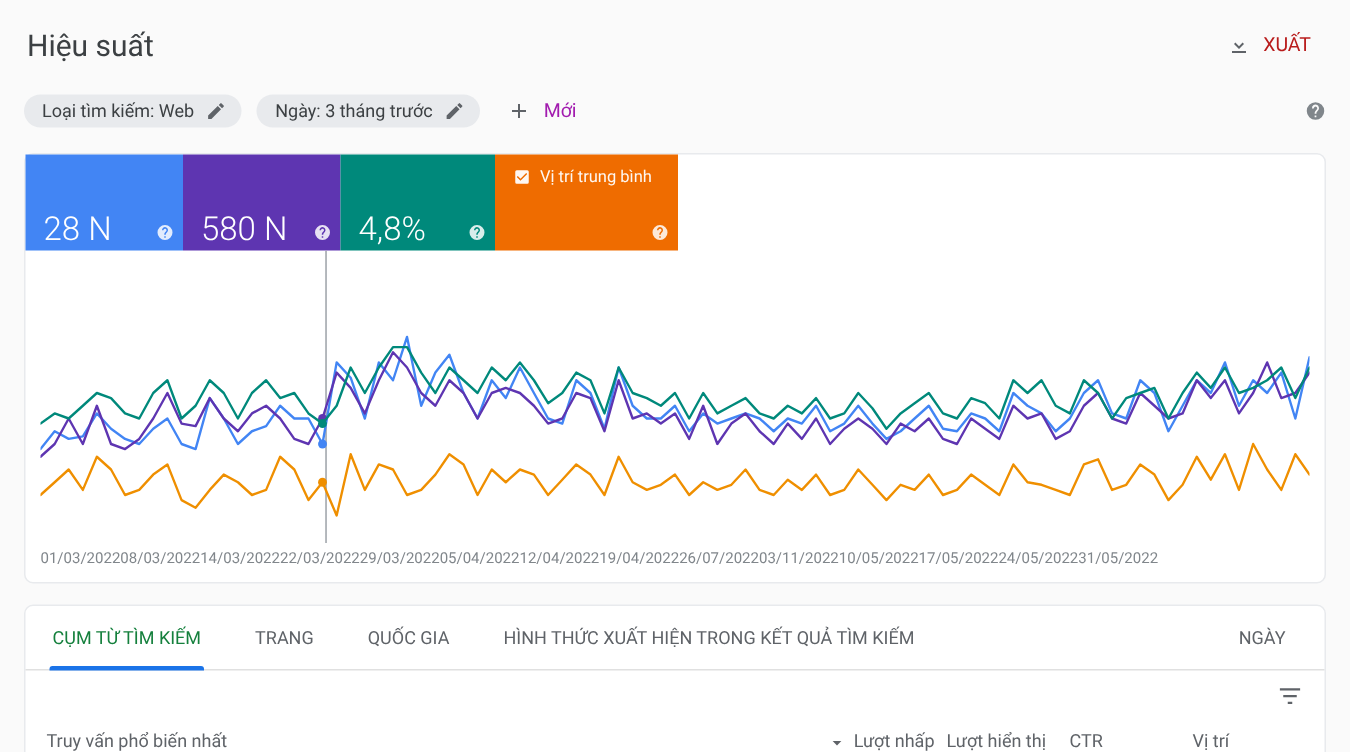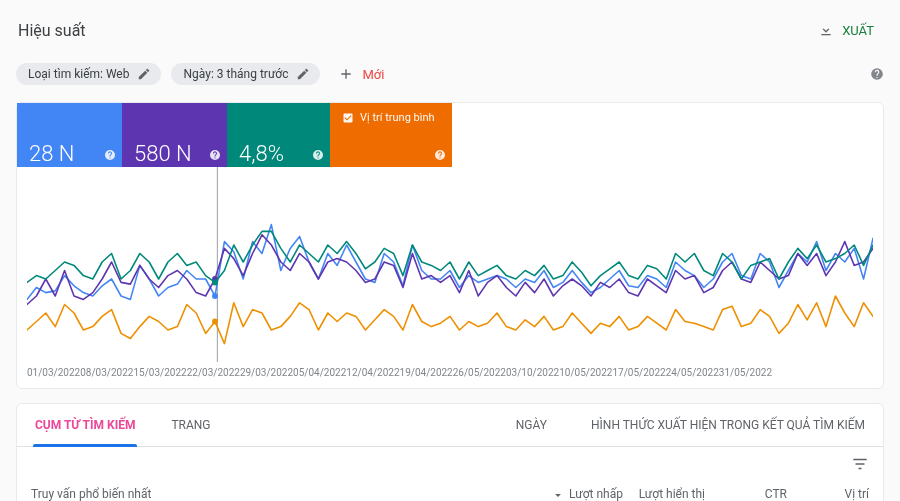--- a/index.html
+++ b/index.html
@@ -20,30 +20,30 @@
   *{box-sizing:border-box;}
   body{
     margin:0; padding:0; background:var(--bg);
     font-family: Roboto, "Segoe UI", Arial, sans-serif;
     color:var(--text); font-size:13px;
   }
   .container{ padding:12px 16px; }
 
   
   .titlebar{ display:flex; justify-content:space-between; align-items:center; padding:4px 2px 14px; }
-  .page-title{ font-size:16px; font-weight:400; color:#3c4043;}
-  .export-btn{ display:flex; align-items:center; gap:8px; color:#15803d; cursor:pointer; padding:6px 8px; border-radius:4px;}
+  .page-title{ font-size:20px; font-weight:400; color:#3c4043;}
+  .export-btn{ display:flex; align-items:center; gap:8px; color:#b91c1c; cursor:pointer; padding:6px 8px; border-radius:4px;}
   .export-btn svg{ width:16px; height:16px; fill:#5f6368;}
 
   
   .filters{ display:flex; justify-content:space-between; align-items:center; padding:4px 0 16px; }
   .filters-left{ display:flex; align-items:center; gap:10px; }
   .chip{ display:flex; align-items:center; gap:8px; background:#e8eaed; color:#3c4043; border-radius:16px; padding:4px 10px 4px 12px; font-size:12px; cursor:pointer;}
   .chip svg{ width:14px; height:14px; fill:#5f6368;}
-  .new-filter{ display:flex; align-items:center; gap:8px; color:#ef4444; font-size:13px; padding:4px 8px; cursor:pointer; }
+  .new-filter{ display:flex; align-items:center; gap:8px; color:#a21caf; font-size:13px; padding:4px 8px; cursor:pointer; }
   .new-filter svg{ width:16px; height:16px; fill:#5f6368;}
   .updated{ display:flex; align-items:center; gap:6px; color:#80868b; font-size:12px;}
   .updated svg{ width:14px; height:14px; fill:#80868b;}
 
   
   .card{ background:var(--card); border:1px solid #e8eaed; border-radius:6px; margin-bottom:14px; padding:0; }
 
   
   .metric-row{ display:flex; }
   .metric{ position:relative; height:64px; color:#fff; padding:8px 10px 8px 12px; display:flex; flex-direction:column; justify-content:space-between; }
@@ -58,31 +58,31 @@
   .m3{ background:var(--orange); width:122px;}
 
   
   .chart-wrap{ position:relative; height:200px; padding:0 10px 0 10px;}
   #chart{ width:100%; height:200px; display:block;}
   .x-axis{ position:relative; display:flex; justify-content:flex-start; padding:0 10px 10px 10px; color:#80868b; font-size:10px;}
 
   
   .tabs{ display:flex; border-bottom:1px solid var(--border);}
   .tab{ padding:14px 18px; font-size:12px; color:#5f6368; cursor:pointer; white-space:nowrap; position:relative;}
-  .tab.active{ color:#ec4899; font-weight:700;}
+  .tab.active{ color:#15803d; font-weight:400;}
   .tab.active::after{ content:""; position:absolute; left:16px; right:16px; bottom:-1px; height:3px; background:#1a73e8; border-radius:2px 2px 0 0;}
   .tab.ngay{ margin-left:auto; margin-right:8px;}
 
   .table-tools{ display:flex; justify-content:flex-end; padding:8px 14px;}
   .table-tools svg{ width:18px; height:18px; fill:#5f6368; cursor:pointer;}
 
   
   .thead{ display:flex; align-items:center; padding:6px 14px 10px; color:#5f6368; font-size:12px; border-bottom:1px solid var(--border);}
   .thead .col-q{ flex:1;}
-  .thead .col{ width:82px; text-align:right; padding-left:8px;}
+  .thead .col{ width:82px; text-align:left; padding-left:8px;}
   .thead .sort{ display:flex; align-items:center; justify-content:flex-end; gap:4px;}
   .thead .sort svg{ width:14px; height:14px; fill:#5f6368;}
 </style>
 </head>
 <body>
 
 <div class="container">
 
   <div class="titlebar">
     <div class="page-title">Hiệu suất</div>
@@ -182,41 +182,42 @@
           <circle cx="191.11111111111111" cy="112" r="3" fill="#5e35b1"></circle>
           <path d="M0.0 115.4 L9.6 108.6 L19.1 112.0 L28.7 103.5 L38.2 95.0 L47.8 98.4 L57.3 108.6 L66.9 112.0 L76.4 95.0 L86.0 86.5 L95.6 112.0 L105.1 103.5 L114.7 86.5 L124.2 95.0 L133.8 112.0 L143.3 95.0 L152.9 86.5 L162.4 98.4 L172.0 95.0 L181.6 108.6 L191.1 115.4 L200.7 103.5 L210.2 78.0 L219.8 95.0 L229.3 78.0 L238.9 64.4 L248.4 64.4 L258.0 81.4 L267.6 95.0 L277.1 78.0 L286.7 86.5 L296.2 95.0 L305.8 78.0 L315.3 86.5 L324.9 74.6 L334.4 86.5 L344.0 101.8 L353.6 95.0 L363.1 81.4 L372.7 86.5 L382.2 108.6 L391.8 78.0 L401.3 95.0 L410.9 98.4 L420.4 103.5 L430.0 95.0 L439.6 112.0 L449.1 95.0 L458.7 108.6 L468.2 103.5 L477.8 98.4 L487.3 108.6 L496.9 112.0 L506.4 103.5 L516.0 108.6 L525.6 98.4 L535.1 112.0 L544.7 108.6 L554.2 95.0 L563.8 105.2 L573.3 118.8 L582.9 108.6 L592.4 101.8 L602.0 95.0 L611.6 108.6 L621.1 112.0 L630.7 98.4 L640.2 101.8 L649.8 112.0 L659.3 86.5 L668.9 95.0 L678.4 86.5 L688.0 103.5 L697.6 108.6 L707.1 86.5 L716.7 95.0 L726.2 112.0 L735.8 98.4 L745.3 95.0 L754.9 91.6 L764.4 112.0 L774.0 95.0 L783.6 81.4 L793.1 91.6 L802.7 78.0 L812.2 95.0 L821.8 91.6 L831.3 86.5 L840.9 78.0 L850.4 98.4 L860.0 78.0 " fill="none" stroke="#00897b" stroke-width="1.6" stroke-linejoin="round" stroke-linecap="round"></path>
           <circle cx="191.11111111111111" cy="115.4" r="3" fill="#00897b"></circle>
           <path d="M0.0 163.0 L9.6 154.5 L19.1 146.0 L28.7 159.6 L38.2 137.5 L47.8 146.0 L57.3 163.0 L66.9 159.6 L76.4 149.4 L86.0 142.6 L95.6 166.4 L105.1 171.5 L114.7 159.6 L124.2 149.4 L133.8 154.5 L143.3 163.0 L152.9 159.6 L162.4 137.5 L172.0 146.0 L181.6 166.4 L191.1 154.5 L200.7 176.6 L210.2 135.8 L219.8 159.6 L229.3 142.6 L238.9 146.0 L248.4 163.0 L258.0 159.6 L267.6 149.4 L277.1 135.8 L286.7 142.6 L296.2 163.0 L305.8 146.0 L315.3 154.5 L324.9 146.0 L334.4 149.4 L344.0 163.0 L353.6 152.8 L363.1 142.6 L372.7 149.4 L382.2 163.0 L391.8 137.5 L401.3 154.5 L410.9 159.6 L420.4 156.2 L430.0 149.4 L439.6 163.0 L449.1 154.5 L458.7 159.6 L468.2 156.2 L477.8 146.0 L487.3 159.6 L496.9 163.0 L506.4 152.8 L516.0 159.6 L525.6 149.4 L535.1 163.0 L544.7 159.6 L554.2 146.0 L563.8 156.2 L573.3 166.4 L582.9 156.2 L592.4 159.6 L602.0 149.4 L611.6 163.0 L621.1 159.6 L630.7 149.4 L640.2 156.2 L649.8 163.0 L659.3 142.6 L668.9 154.5 L678.4 156.2 L688.0 159.6 L697.6 163.0 L707.1 142.6 L716.7 139.2 L726.2 159.6 L735.8 156.2 L745.3 142.6 L754.9 149.4 L764.4 166.4 L774.0 156.2 L783.6 137.5 L793.1 152.8 L802.7 135.8 L812.2 159.6 L821.8 129.0 L831.3 146.0 L840.9 159.6 L850.4 135.8 L860.0 149.4 " fill="none" stroke="#ef8f00" stroke-width="1.6" stroke-linejoin="round" stroke-linecap="round"></path>
           <circle cx="191.11111111111111" cy="154.5" r="3" fill="#ef8f00"></circle>
         </svg>
     </div>
     <div class="x-axis" id="xaxis">
         <span>01/03/2022</span>
         <span>08/03/2022</span>
-        <span>15/03/2022</span>
+        <span>14/03/2022</span>
         <span>22/03/2022</span>
         <span>29/03/2022</span>
         <span>05/04/2022</span>
         <span>12/04/2022</span>
         <span>19/04/2022</span>
-        <span>26/05/2022</span>
-        <span>03/10/2022</span>
+        <span>26/07/2022</span>
+        <span>03/11/2022</span>
         <span>10/05/2022</span>
         <span>17/05/2022</span>
         <span>24/05/2022</span>
         <span>31/05/2022</span>
       </div>
   </div>
 
   <div class="card" style="padding-bottom:6px;">
     <div class="tabs" id="tabs">
         <div class="tab active">CỤM TỪ TÌM KIẾM</div>
         <div class="tab">TRANG</div>
+        <div class="tab">QUỐC GIA</div>
+        <div class="tab">HÌNH THỨC XUẤT HIỆN TRONG KẾT QUẢ TÌM KIẾM</div>
         <div class="tab ngay">NGÀY</div>
-        <div class="tab">HÌNH THỨC XUẤT HIỆN TRONG KẾT QUẢ TÌM KIẾM</div>
       </div>
     <div class="table-tools">
       <svg viewBox="0 0 24 24">
           <path d="M3 5h18v2H3zM6 11h12v2H6zM10 17h4v2h-4z"></path>
         </svg>
     </div>
     <div class="thead">
       <div class="col-q">Truy vấn phổ biến nhất</div>
       <div class="col sort">
         <svg viewBox="0 0 24 24">

